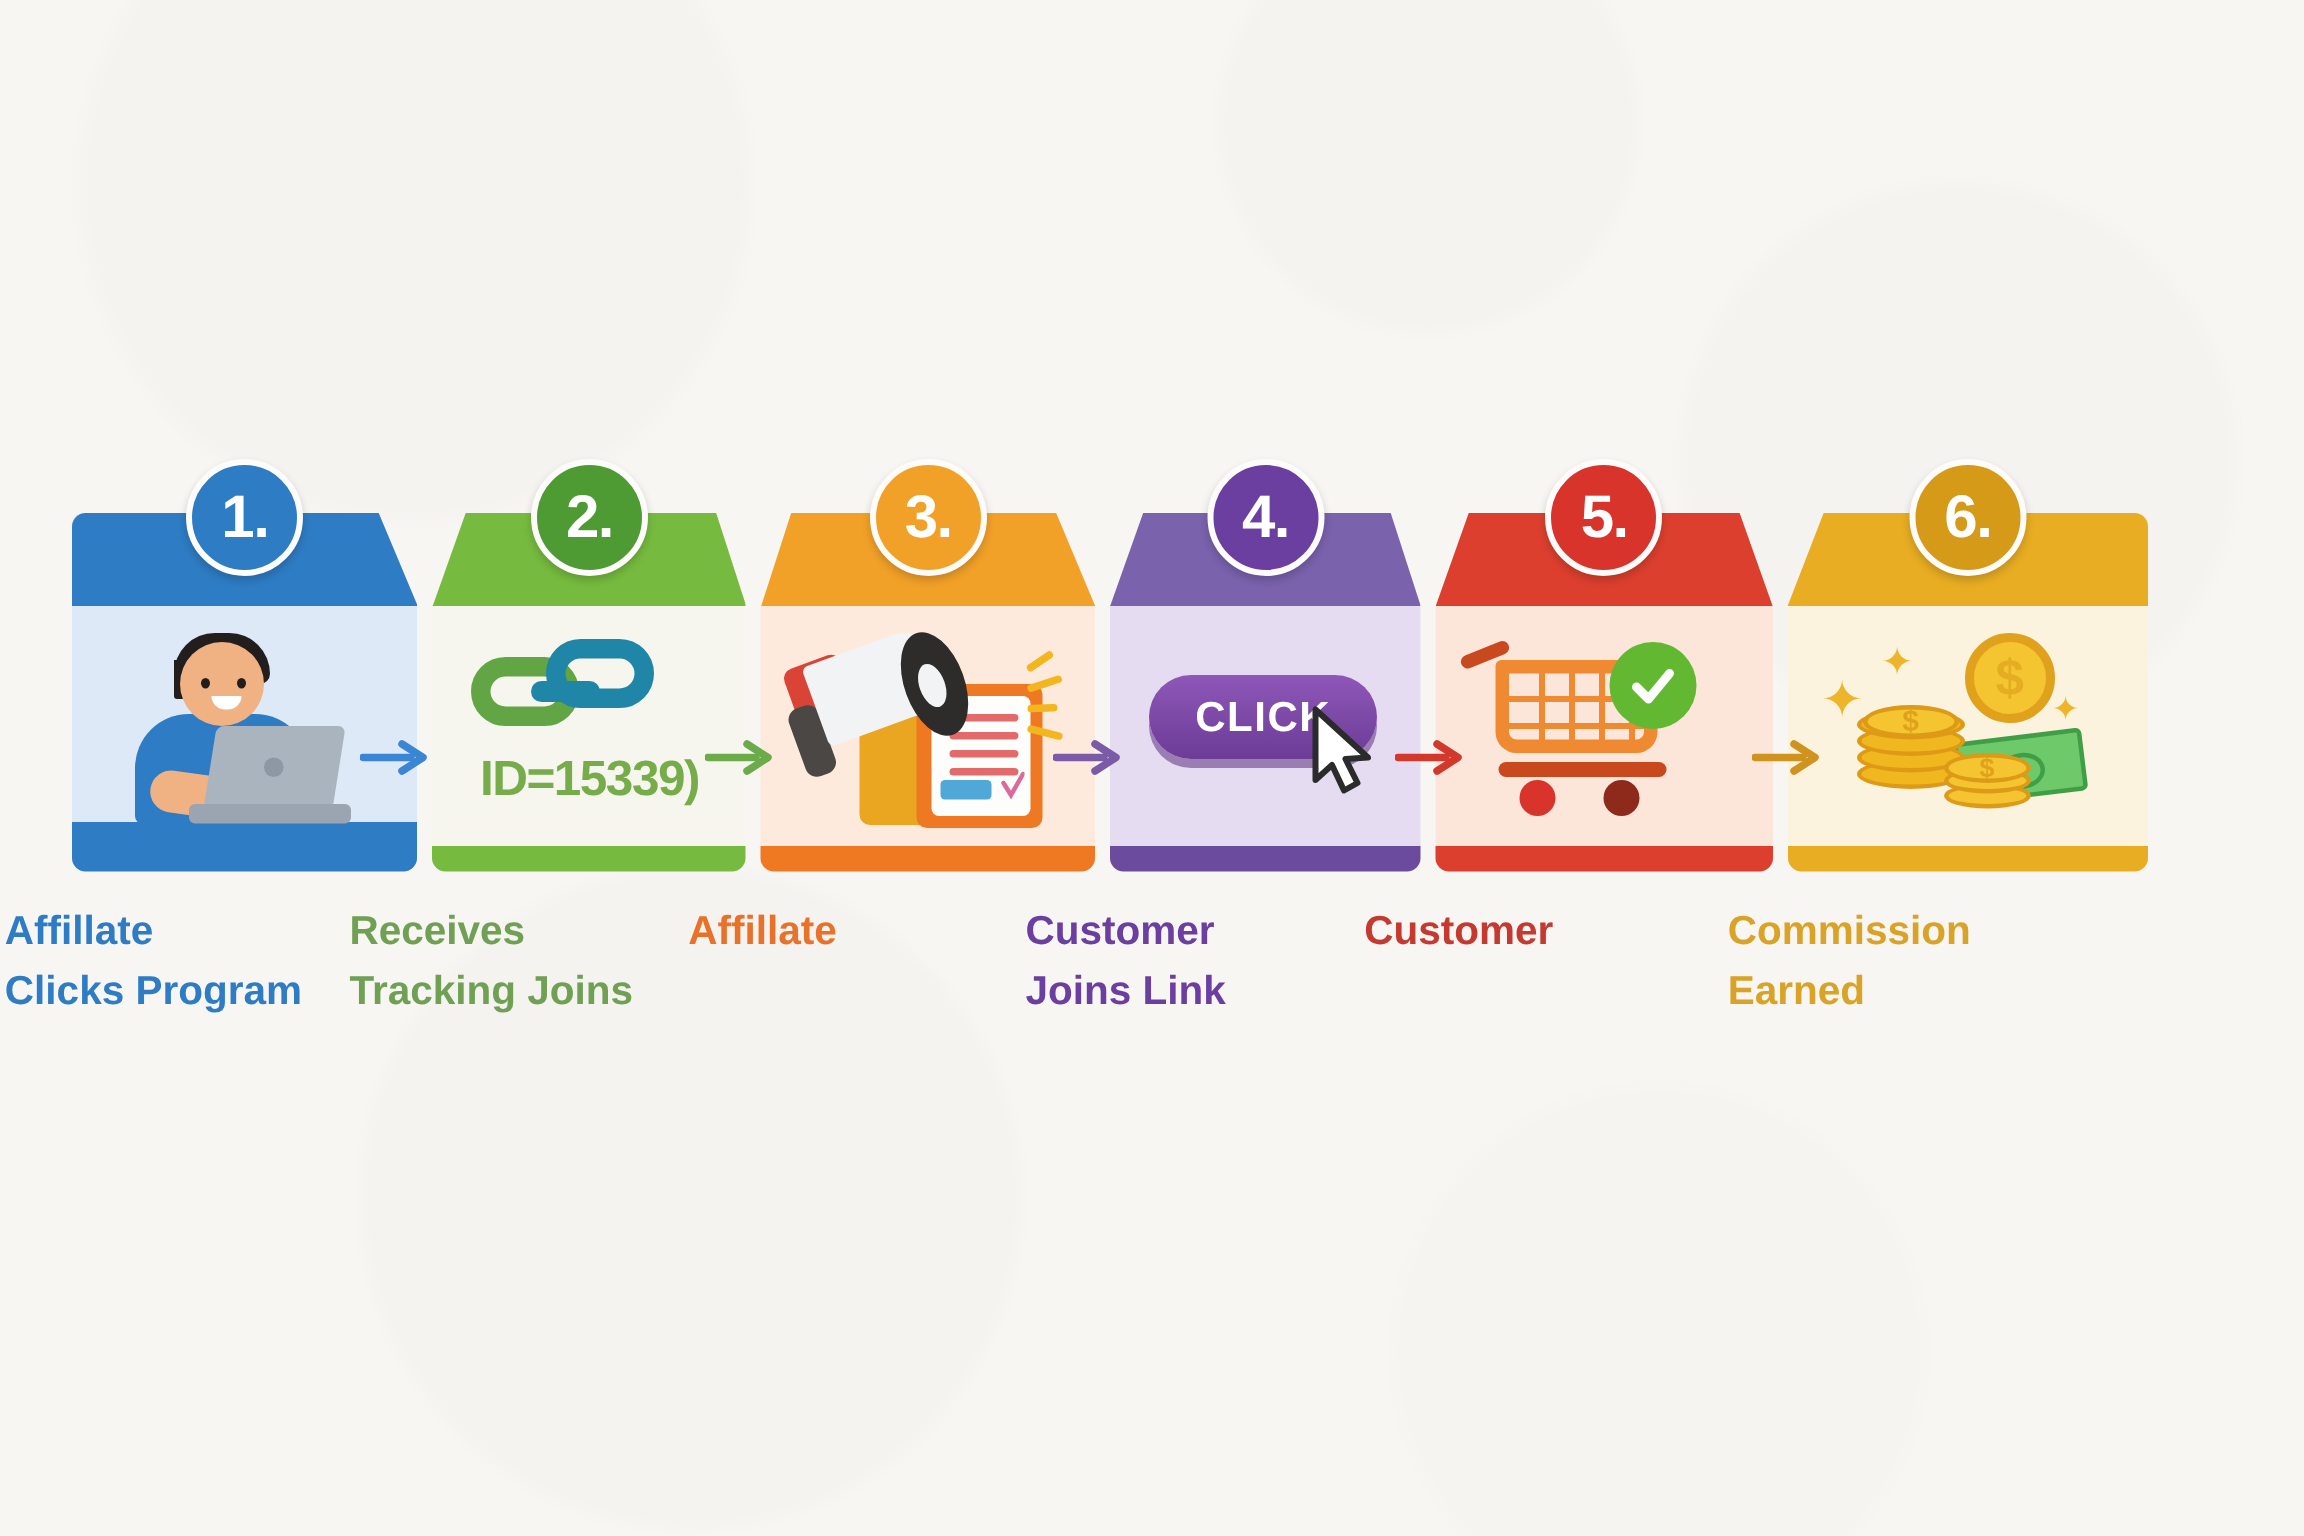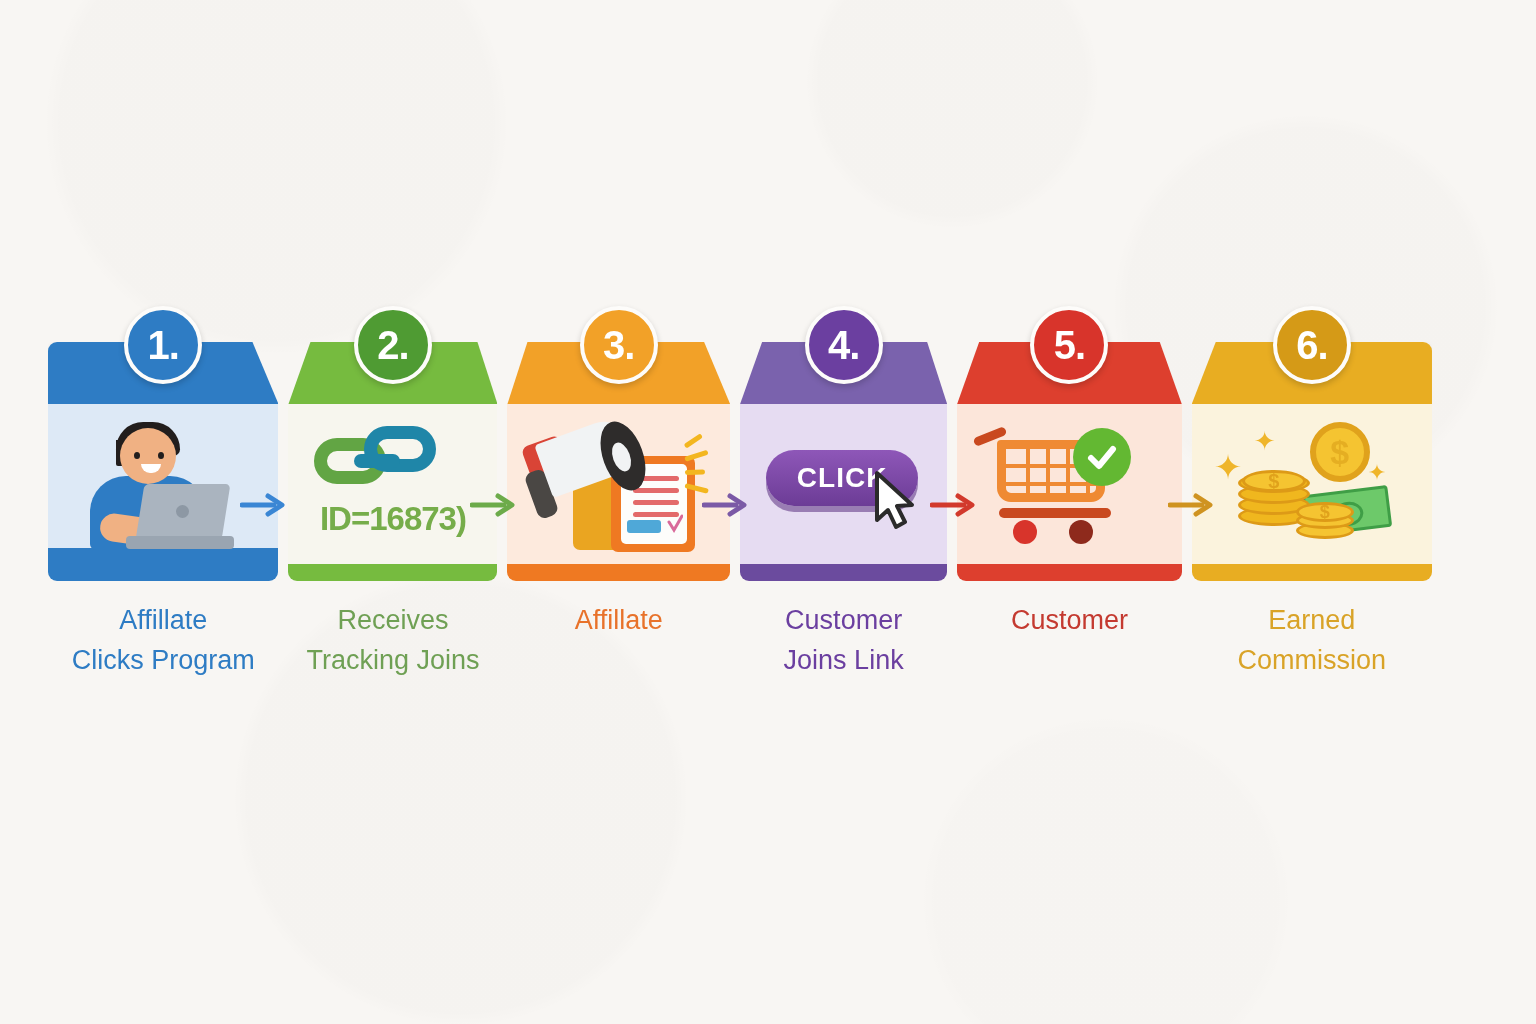--- a/index.html
+++ b/index.html
@@ -80,23 +80,23 @@
     box-shadow:0 3px 6px rgba(0,0,0,.18);
     z-index:6;
   }
 
   
   .caption {
     position:absolute;
     top:295px; left:50%;
     transform:translateX(-50%);
     width:320px;
-    text-align:center;
+    text-align:left;
     font-size:27px;
-    font-weight:normal;
+    font-weight:bold;
     line-height:1.47;
     white-space:nowrap;
   }
 
   
   .arrow {
     position:absolute;
     top:186px;
     width:46px; height:26px;
     z-index:7;
@@ -208,21 +208,21 @@
         </div>
       </div>
       <div class="step" style="width:214px; margin-right:10px;">
         <div class="box">
           <div class="lid" style="background:#76bb3f; clip-path:polygon(22px 0, calc(100% - 20px) 0, 100% 100%, 0 100%); -webkit-clip-path:polygon(22px 0, calc(100% - 20px) 0, 100% 100%, 0 100%);"></div>
           <div class="body" style="background:#f7f6ee;">
             <div class="ill">
               <div class="lk lk1"></div>
               <div class="lk lk2"></div>
               <div class="lkbar"></div>
-              <div class="idtxt">ID=16873)</div>
+              <div class="idtxt">ID=15339)</div>
             </div>
           </div>
           <div class="base" style="background:#76bb3f;"></div>
           <div class="badge" style="background:#4f9b33;">
             <span>2.</span>
           </div>
         </div>
         <div class="caption" style="color:#6fa054;">
           <div>Receives</div>
           <div>Tracking Joins</div>
@@ -342,22 +342,22 @@
                 <div style="position:absolute;left:0;top:-2px;width:58px;height:20px;border-radius:50%;background:#f5c431;border:3px solid #dd9a17;color:#e0a21c;font-size:18px;font-weight:bold;text-align:center;line-height:15px;">$</div>
               </div>
             </div>
           </div>
           <div class="base" style="background:#e8ad22;"></div>
           <div class="badge" style="background:#d59a17;">
             <span>6.</span>
           </div>
         </div>
         <div class="caption" style="color:#d9a327;">
+          <div>Commission</div>
           <div>Earned</div>
-          <div>Commission</div>
         </div>
       </div>
       <div class="arrow" style="left: 192px;">
         <svg viewBox="0 0 46 26" xmlns="http://www.w3.org/2000/svg">
           <path d="M2 13 H34" stroke="#3a86d4" stroke-width="5" stroke-linecap="round" fill="none"></path>
           <path d="M28 4 L42 13 L28 22" stroke="#3a86d4" stroke-width="5" stroke-linecap="round" stroke-linejoin="round" fill="none"></path>
         </svg>
       </div>
       <div class="arrow" style="left: 422px;">
         <svg viewBox="0 0 46 26" xmlns="http://www.w3.org/2000/svg">

